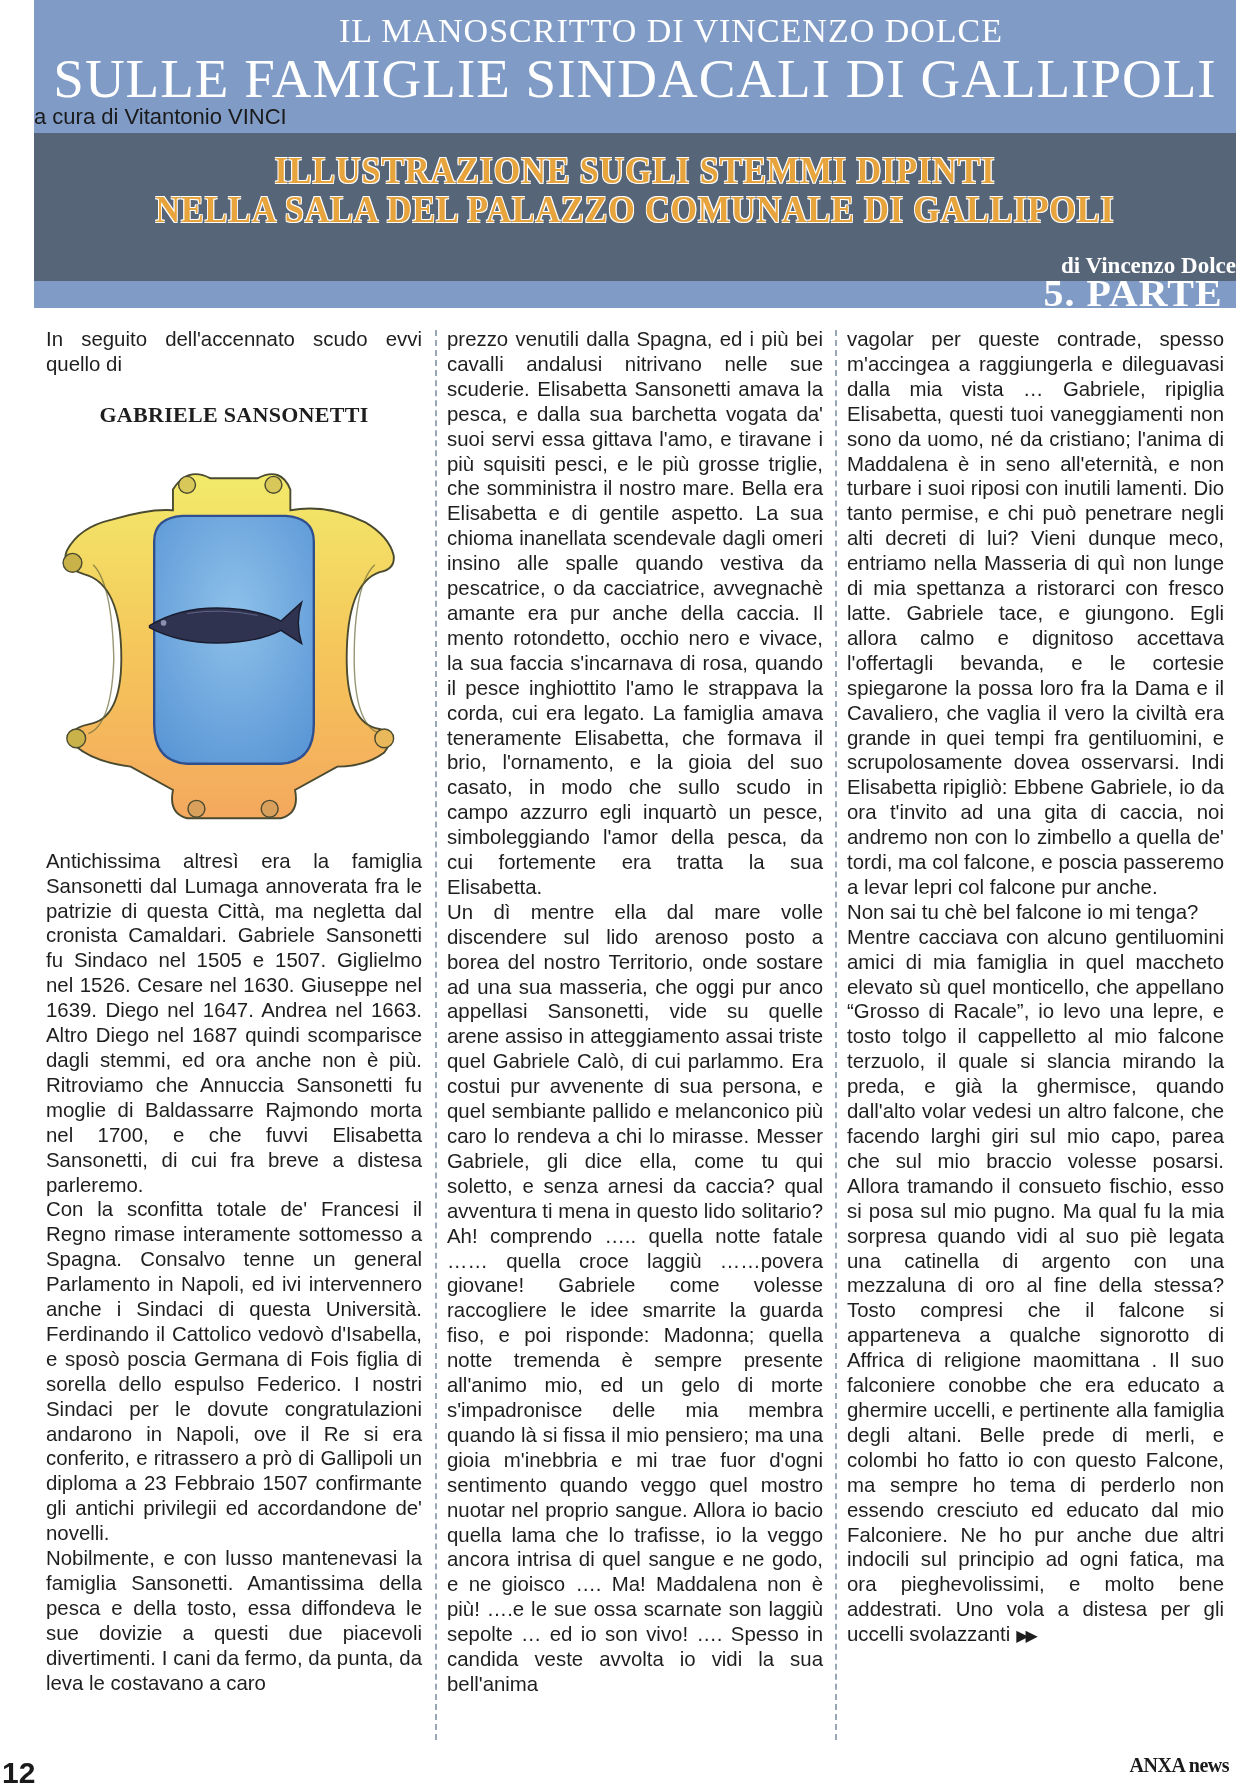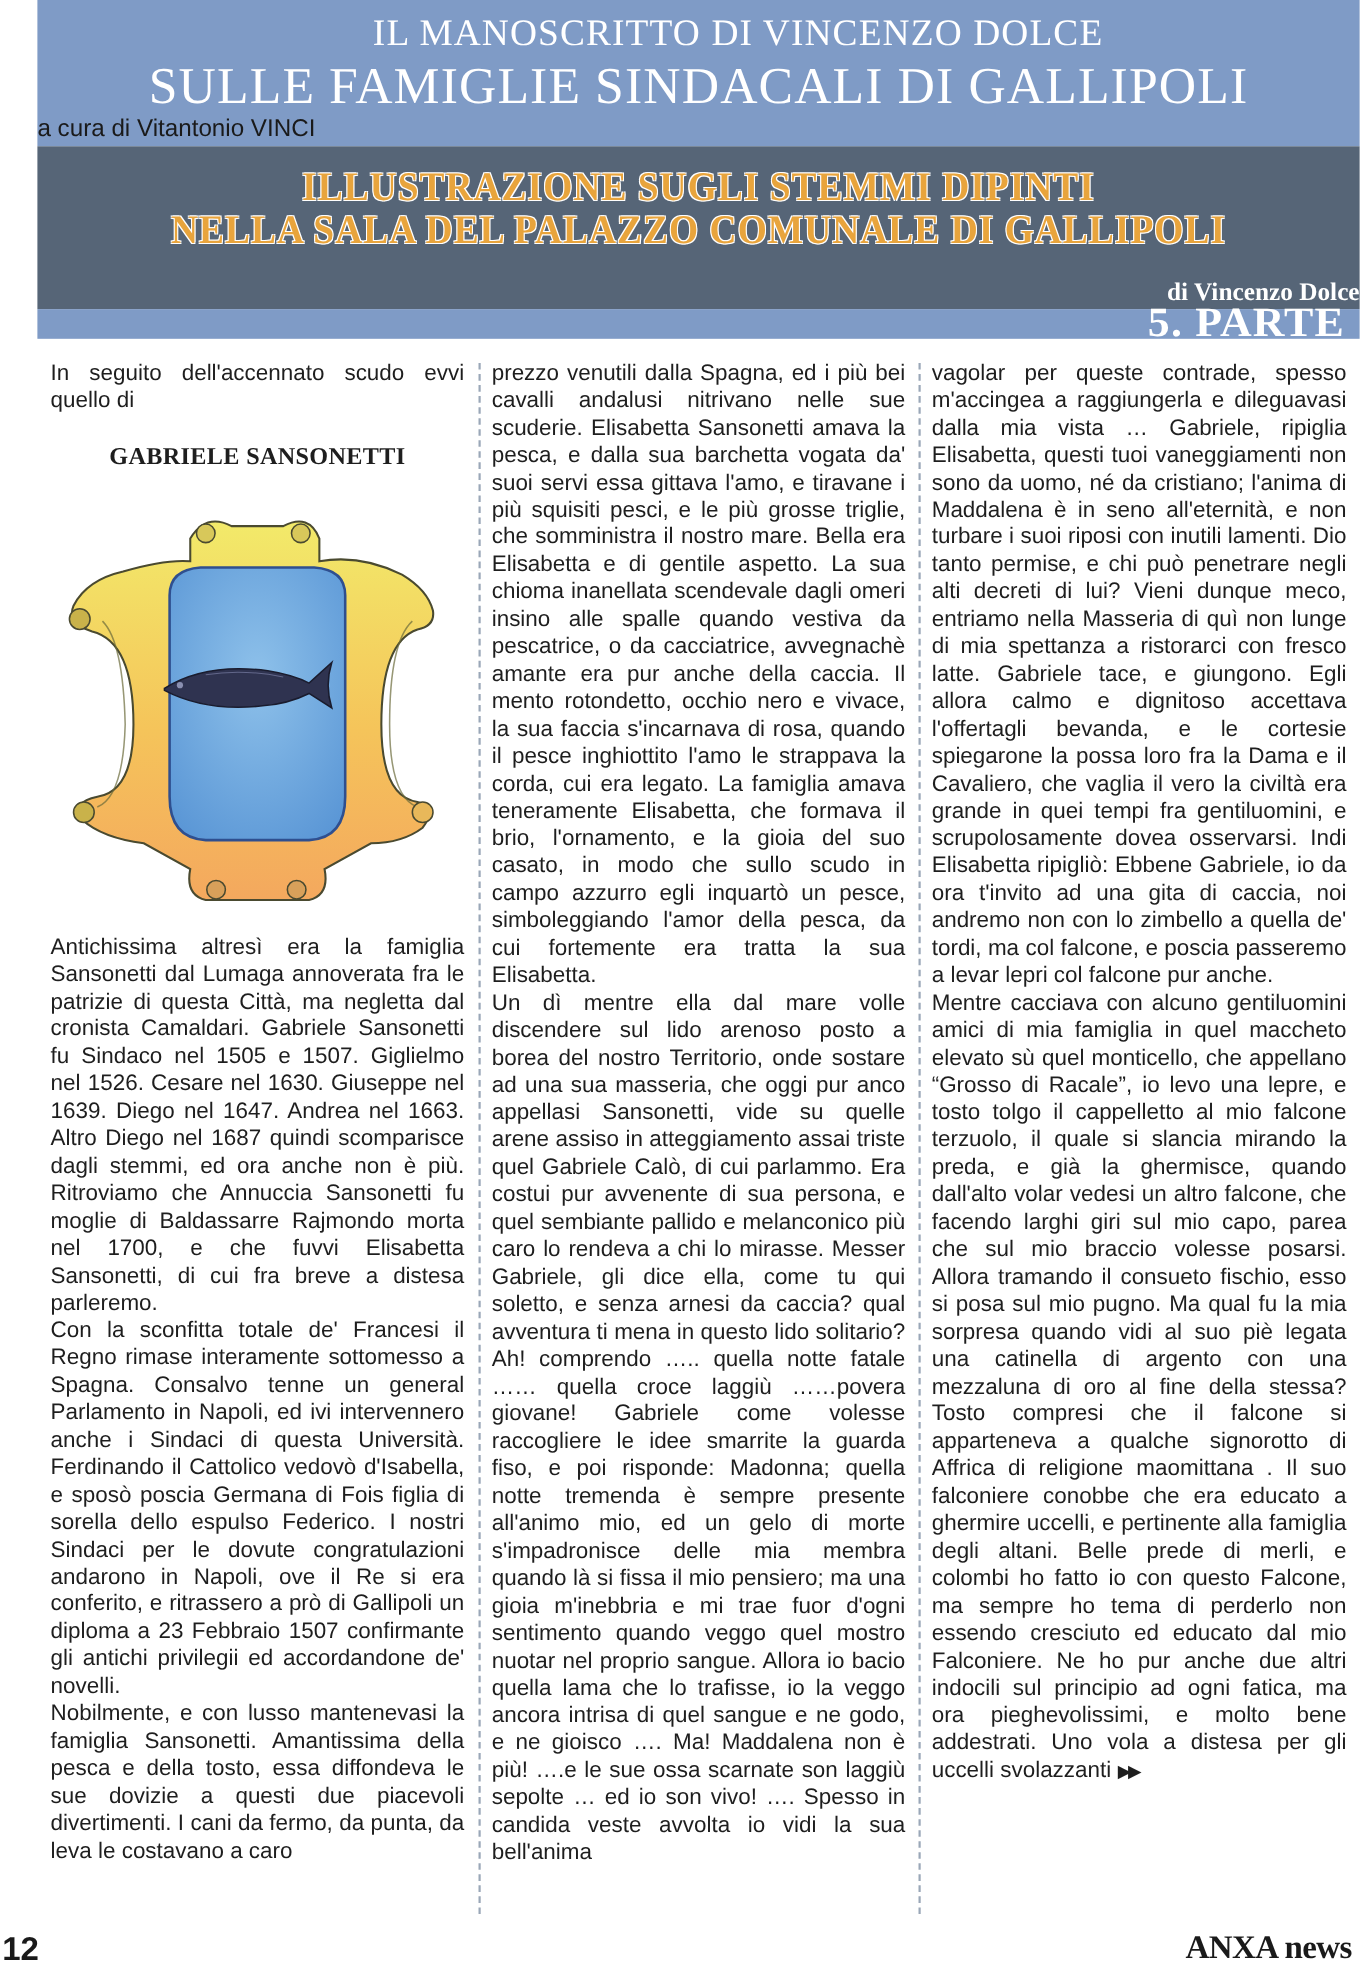--- a/index.html
+++ b/index.html
@@ -2,40 +2,40 @@
 <html><head>
 <meta charset="utf-8">
 <style>
   html,body{margin:0;padding:0;background:#ffffff;}
   body{width:1241px;height:1790px;position:relative;overflow:hidden;font-family:"Liberation Sans",sans-serif;color:#1e1e1e;}
   .hdr-top{position:absolute;left:34px;top:0;width:1202px;height:133px;background:#7f9bc6;}
   .hdr-dark{position:absolute;left:34px;top:133px;width:1202px;height:148px;background:#566577;}
   .hdr-strip{position:absolute;left:34px;top:281px;width:1202px;height:27px;background:#7f9bc6;}
   .title-line{position:absolute;left:34px;width:1202px;text-align:center;color:#ffffff;font-family:"Liberation Serif",serif;font-weight:normal;white-space:nowrap;letter-spacing:1px;}
   .t1{top:4px;font-size:34px;line-height:54px;transform:scaleX(1.0);margin-left:36px;}
-  .t2{top:52px;font-size:47px;line-height:54px;}
+  .t2{top:52px;font-size:55px;line-height:54px;}
   .curator{position:absolute;left:34px;width:988px;top:104px;text-align:left;font-size:22px;color:#1a1a1a;line-height:26px;}
   .sub{position:absolute;left:34px;width:1202px;text-align:center;font-family:"Liberation Serif",serif;font-weight:bold;color:#e8a43c;white-space:nowrap;
        text-shadow:-1px -1px 0 #fff,1px -1px 0 #fff,-1px 1px 0 #fff,1px 1px 0 #fff;letter-spacing:1px;}
   .s1{top:151px;font-size:37px;line-height:40px;transform:scaleX(0.92);}
   .s2{top:190px;font-size:37px;line-height:40px;transform:scaleX(0.92);}
   .byline{position:absolute;left:34px;width:1202px;top:253px;text-align:right;font-family:"Liberation Serif",serif;font-weight:bold;font-size:23px;color:#ffffff;line-height:26px;}
   .parte{position:absolute;right:18px;top:276px;font-family:"Liberation Serif",serif;font-weight:bold;font-size:38px;color:#ffffff;line-height:34px;letter-spacing:1px;transform:scaleX(1.05);transform-origin:right;}
   .col{position:absolute;top:327px;font-size:20.4px;line-height:24.9px;text-align:justify;}
   .col1{left:46px;width:376px;}
   .col2{left:447px;width:376px;}
   .col3{left:847px;width:377px;}
   .col p{margin:0;}
   .divider{position:absolute;top:330px;height:1410px;border-left:2px dashed #9aa7b8;width:0;}
   .d1{left:435px;}
   .d2{left:835px;}
   .heading{font-family:"Liberation Serif",serif;font-weight:bold;font-size:22px;text-align:center;margin:26px 0 24px 0 !important;letter-spacing:0.3px;}
   .crest{display:block;margin:0 auto 12px auto;width:376px;height:385px;}
   .page-num{position:absolute;left:2px;top:1756px;font-family:"Liberation Sans",sans-serif;font-weight:bold;font-size:30px;color:#1a1a1a;}
-  .brand{position:absolute;right:12px;top:1754px;font-family:"Liberation Serif",serif;font-weight:bold;font-size:30px;color:#1a1a1a;letter-spacing:-0.5px;}
+  .brand{position:absolute;right:12px;top:1754px;font-family:"Liberation Serif",serif;font-weight:bold;font-size:20px;color:#1a1a1a;letter-spacing:-0.5px;}
   .cont{font-size:16px;letter-spacing:-3px;margin-left:6px;}
 </style>
 </head>
 <body>
 
 <div class="hdr-top"></div>
 <div class="hdr-dark"></div>
 <div class="hdr-strip"></div>
 
 <div class="title-line t1">IL MANOSCRITTO DI VINCENZO DOLCE</div>
@@ -89,17 +89,18 @@
   <p>Nobilmente, e con lusso mantenevasi la famiglia Sansonetti. Amantissima della pesca e della tosto, essa diffondeva le sue dovizie a questi due piacevoli divertimenti. I cani da fermo, da punta, da leva le costavano a caro</p>
 </div>
 
 <div class="col col2">
   <p>prezzo venutili dalla Spagna, ed i più bei cavalli andalusi nitrivano nelle sue scuderie. Elisabetta Sansonetti amava la pesca, e dalla sua barchetta vogata da' suoi servi essa gittava l'amo, e tiravane i più squisiti pesci, e le più grosse triglie, che somministra il nostro mare. Bella era Elisabetta e di gentile aspetto. La sua chioma inanellata scendevale dagli omeri insino alle spalle quando vestiva da pescatrice, o da cacciatrice, avvegnachè amante era pur anche della caccia. Il mento rotondetto, occhio nero e vivace, la sua faccia s'incarnava di rosa, quando il pesce inghiottito l'amo le strappava la corda, cui era legato. La famiglia amava teneramente Elisabetta, che formava il brio, l'ornamento, e la gioia del suo casato, in modo che sullo scudo in campo azzurro egli inquartò un pesce, simboleggiando l'amor della pesca, da cui fortemente era tratta la sua Elisabetta.</p>
   <p>Un dì mentre ella dal mare volle discendere sul lido arenoso posto a borea del nostro Territorio, onde sostare ad una sua masseria, che oggi pur anco appellasi Sansonetti, vide su quelle arene assiso in atteggiamento assai triste quel Gabriele Calò, di cui parlammo. Era costui pur avvenente di sua persona, e quel sembiante pallido e melanconico più caro lo rendeva a chi lo mirasse. Messer Gabriele, gli dice ella, come tu qui soletto, e senza arnesi da caccia?  qual avventura ti mena in questo lido solitario?  Ah! comprendo ….. quella notte fatale …… quella croce laggiù ……povera giovane!  Gabriele come volesse raccogliere le idee smarrite la guarda fiso, e poi risponde: Madonna; quella notte tremenda è sempre presente all'animo mio, ed un gelo di morte s'impadronisce delle mia membra quando là si fissa il mio pensiero; ma una gioia m'inebbria e mi trae fuor d'ogni sentimento quando veggo quel mostro nuotar nel proprio sangue. Allora io bacio quella lama che lo trafisse, io la veggo ancora intrisa di quel sangue e ne godo, e ne gioisco …. Ma! Maddalena non è più! ….e le sue ossa scarnate son laggiù sepolte … ed io son vivo! …. Spesso in candida veste avvolta io vidi la sua bell'anima</p>
 </div>
 
 <div class="col col3">
   <p>vagolar per queste contrade, spesso m'accingea a raggiungerla e dileguavasi dalla mia vista … Gabriele, ripiglia Elisabetta, questi tuoi vaneggiamenti non sono da uomo, né da cristiano; l'anima di Maddalena è in seno all'eternità, e non turbare i suoi riposi con inutili lamenti. Dio tanto permise, e chi può penetrare negli alti decreti di lui? Vieni dunque meco, entriamo nella Masseria di quì non lunge di mia spettanza a ristorarci con fresco latte. Gabriele tace, e giungono. Egli allora calmo e dignitoso accettava l'offertagli bevanda, e le cortesie spiegarone la possa loro fra la Dama e il Cavaliero, che vaglia il vero la civiltà era grande in quei tempi fra gentiluomini, e scrupolosamente dovea osservarsi. Indi Elisabetta ripigliò: Ebbene Gabriele, io da ora t'invito ad una gita di caccia, noi andremo non con lo zimbello a quella de' tordi, ma col falcone, e poscia passeremo a levar lepri col falcone pur anche.</p>
+  <p>Non sai tu chè bel falcone io mi tenga?</p>
   <p><span>Mentre cacciava con alcuno gentiluomini amici di mia famiglia in quel maccheto elevato sù quel monticello, che appellano “Grosso di Racale”, io levo una lepre, e tosto tolgo il cappelletto al mio falcone terzuolo, il quale si slancia mirando la preda, e già la ghermisce, quando dall'alto volar vedesi un altro falcone, che facendo larghi giri sul mio capo, parea che sul mio braccio volesse posarsi. Allora tramando il consueto fischio, esso si posa sul mio pugno. Ma qual fu la mia sorpresa quando vidi al suo piè legata una catinella di argento con una mezzaluna di oro al fine della stessa? Tosto compresi che il falcone si apparteneva a qualche signorotto di Affrica di religione maomittana . Il suo falconiere conobbe che era educato a ghermire uccelli, e pertinente alla famiglia degli altani. Belle prede di merli, e colombi ho fatto io con questo Falcone, ma sempre ho tema di perderlo non essendo cresciuto ed educato dal mio Falconiere. Ne ho pur anche due altri indocili sul principio ad ogni fatica, ma ora pieghevolissimi, e molto bene addestrati. Uno vola a distesa per gli uccelli svolazzanti</span><span class="cont">▶▶</span></p>
 </div>
 
 <div class="page-num">12</div>
 <div class="brand">ANXA news</div>
 
 </body></html>

